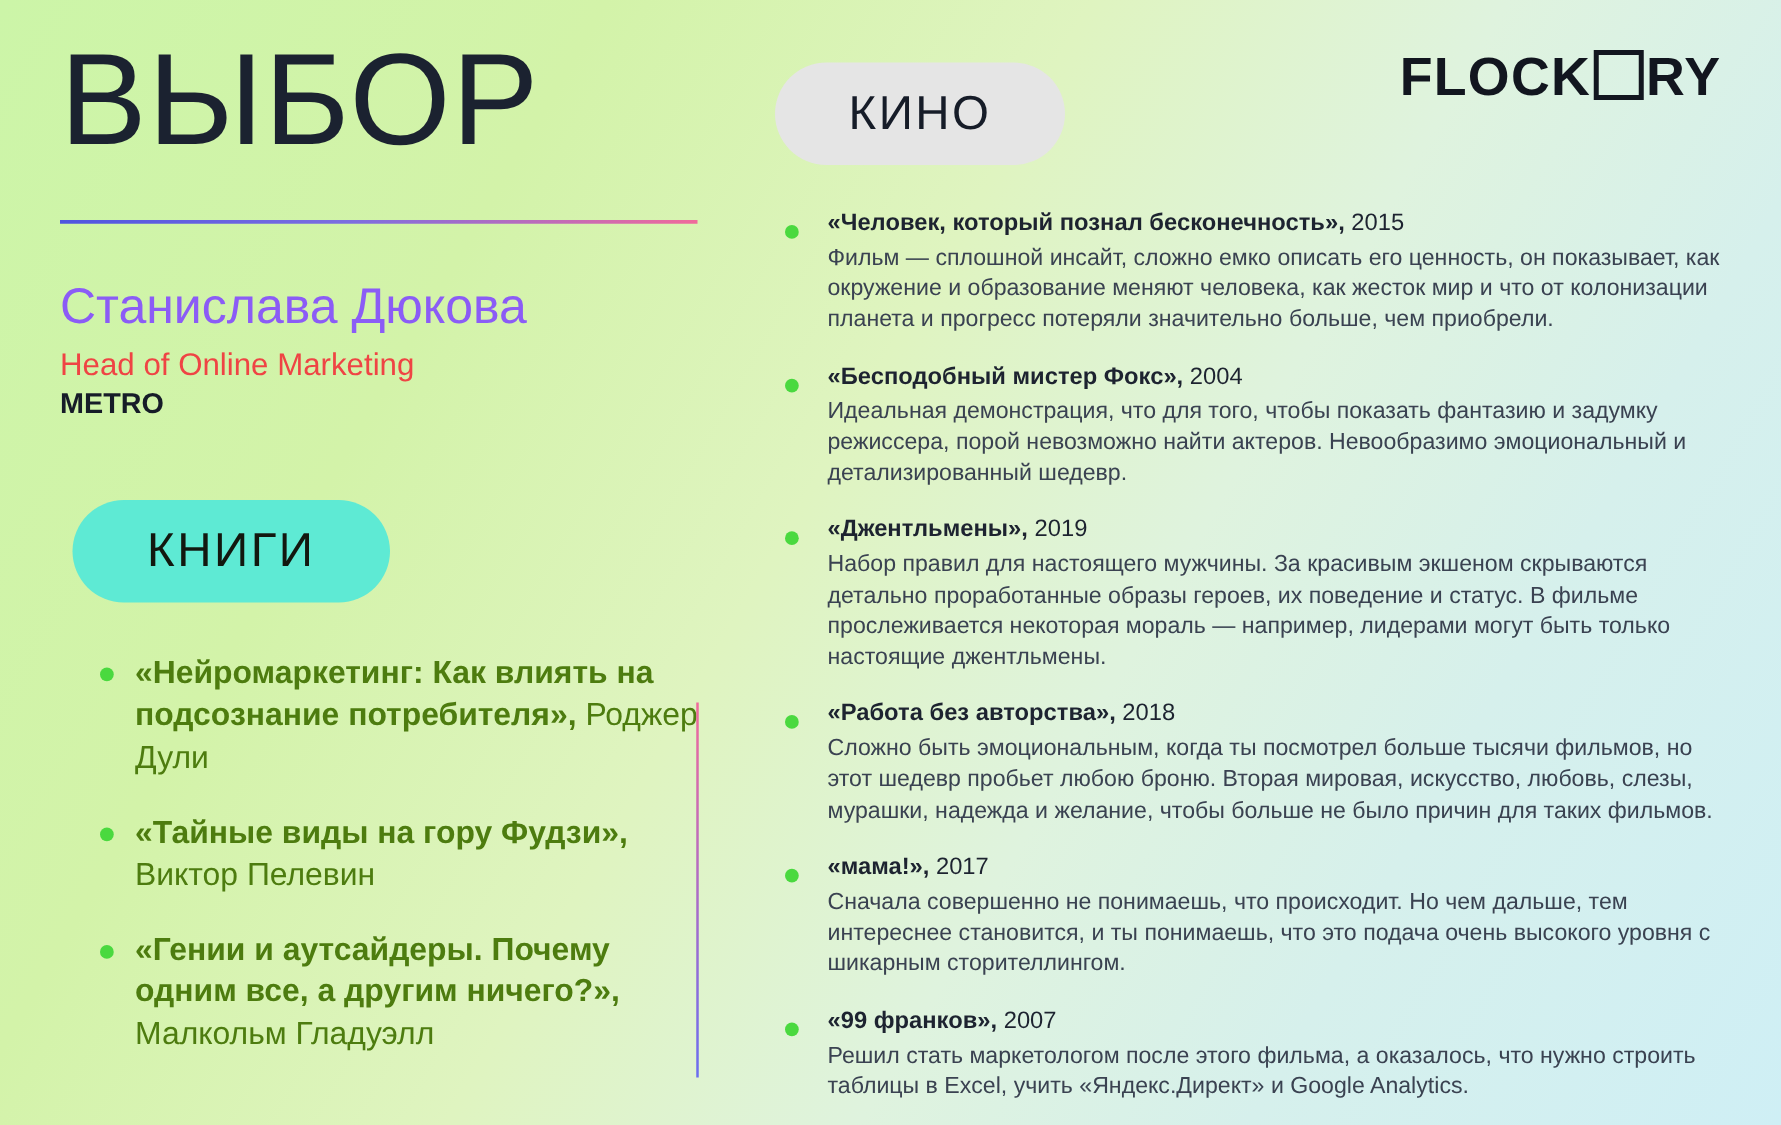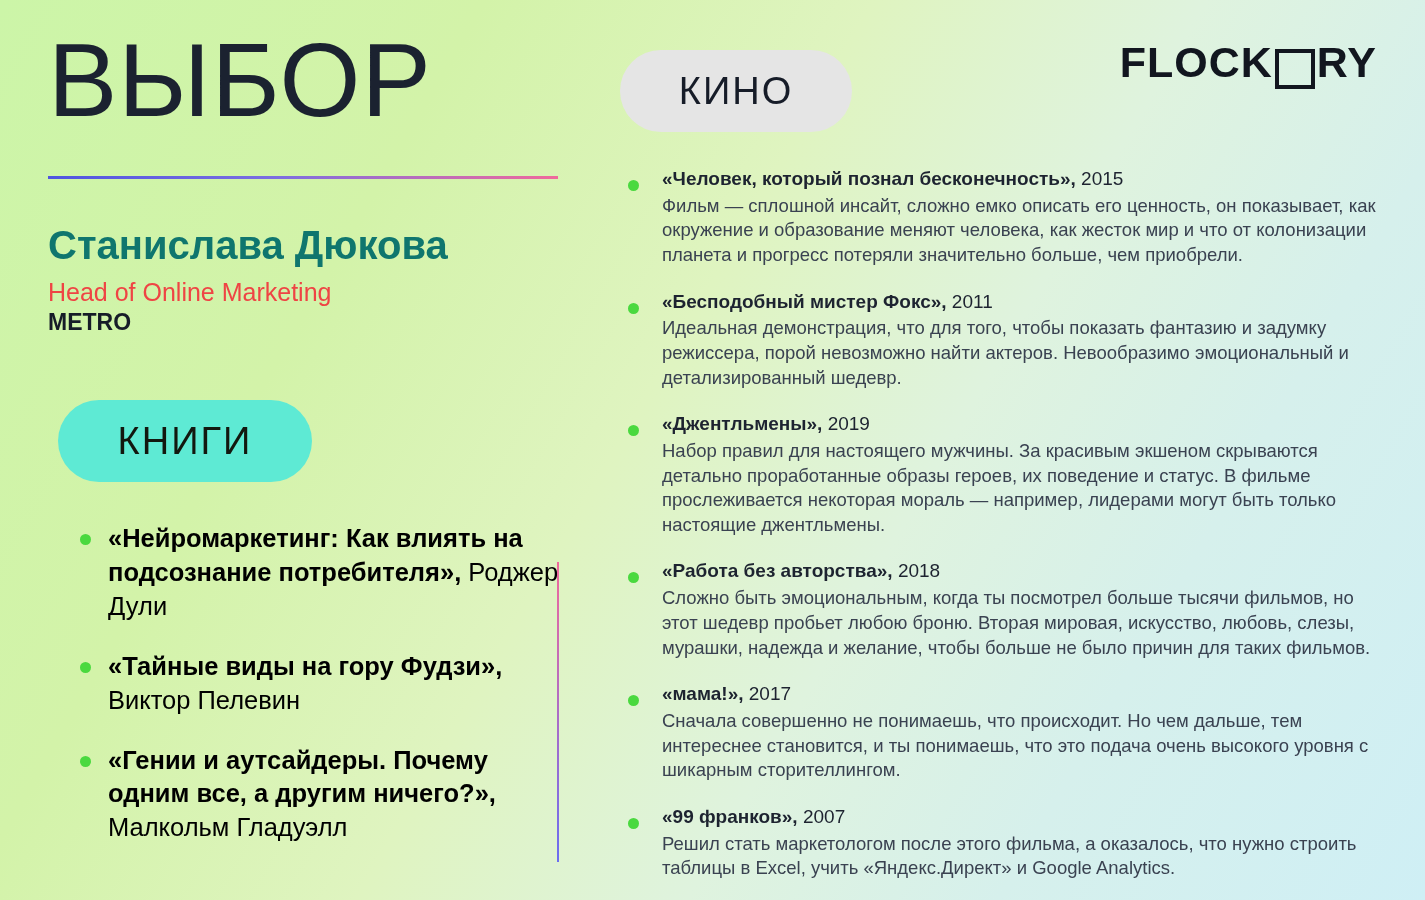--- a/index.html
+++ b/index.html
@@ -39,22 +39,22 @@
   }
   .divider {
     margin: 44px 0 0 2px;
     width: 510px;
     height: 3px;
     background: linear-gradient(90deg, #4f55e0 0%, #7c6ee0 45%, #f06a9b 100%);
   }
   .person-name {
     margin: 44px 0 0 2px;
     font-size: 40px;
-    font-weight: bold;
-    color: #0f766e;
+    font-weight: normal;
+    color: #8b5cf6;
     letter-spacing: 0px;
   }
   .person-role {
     margin: 10px 0 0 2px;
     font-size: 25px;
     color: #ef4444;
     font-weight: 400;
   }
   .person-company {
     margin: 2px 0 0 2px;
@@ -84,21 +84,21 @@
     list-style: none;
     padding: 0;
     width: 500px;
   }
   .books-list li {
     position: relative;
     padding-left: 48px;
     margin-bottom: 26px;
     font-size: 25.5px;
     line-height: 1.33;
-    color: #000000;
+    color: #4d7c0f;
   }
   .books-list li::before {
     content: "";
     position: absolute;
     left: 20px;
     top: 12px;
     width: 11px;
     height: 11px;
     border-radius: 50%;
     background: #4ad93f;
@@ -123,21 +123,21 @@
   }
   .logo {
     position: absolute;
     right: 48px;
     top: 38px;
     font-size: 43px;
     font-weight: bold;
     letter-spacing: 1px;
     color: #12161f;
     display: flex;
-    align-items: flex-end;
+    align-items: flex-start;
   }
   .logo .boxed {
     display: inline-block;
     width: 32px;
     height: 32px;
     border: 4px solid #12161f;
     margin: 0 2px;
     position: relative;
     top: 2px;
   }
@@ -227,21 +227,21 @@
       <li>
         <div class="movie-head">
           <b>«Человек, который познал бесконечность»,</b>
           <span class="movie-year">2015</span>
         </div>
         <div class="movie-desc">Фильм — сплошной инсайт, сложно емко описать его ценность, он показывает, как окружение и образование меняют человека, как жесток мир и что от колонизации планета и прогресс потеряли значительно больше, чем приобрели.</div>
       </li>
       <li>
         <div class="movie-head">
           <b>«Бесподобный мистер Фокс»,</b>
-          <span class="movie-year">2011</span>
+          <span class="movie-year">2004</span>
         </div>
         <div class="movie-desc">Идеальная демонстрация, что для того, чтобы показать фантазию и задумку режиссера, порой невозможно найти актеров. Невообразимо эмоциональный и детализированный шедевр.</div>
       </li>
       <li>
         <div class="movie-head">
           <b>«Джентльмены»,</b>
           <span class="movie-year">2019</span>
         </div>
         <div class="movie-desc">Набор правил для настоящего мужчины. За красивым экшеном скрываются детально проработанные образы героев, их поведение и статус. В фильме прослеживается некоторая мораль — например, лидерами могут быть только настоящие джентльмены.</div>
       </li>

